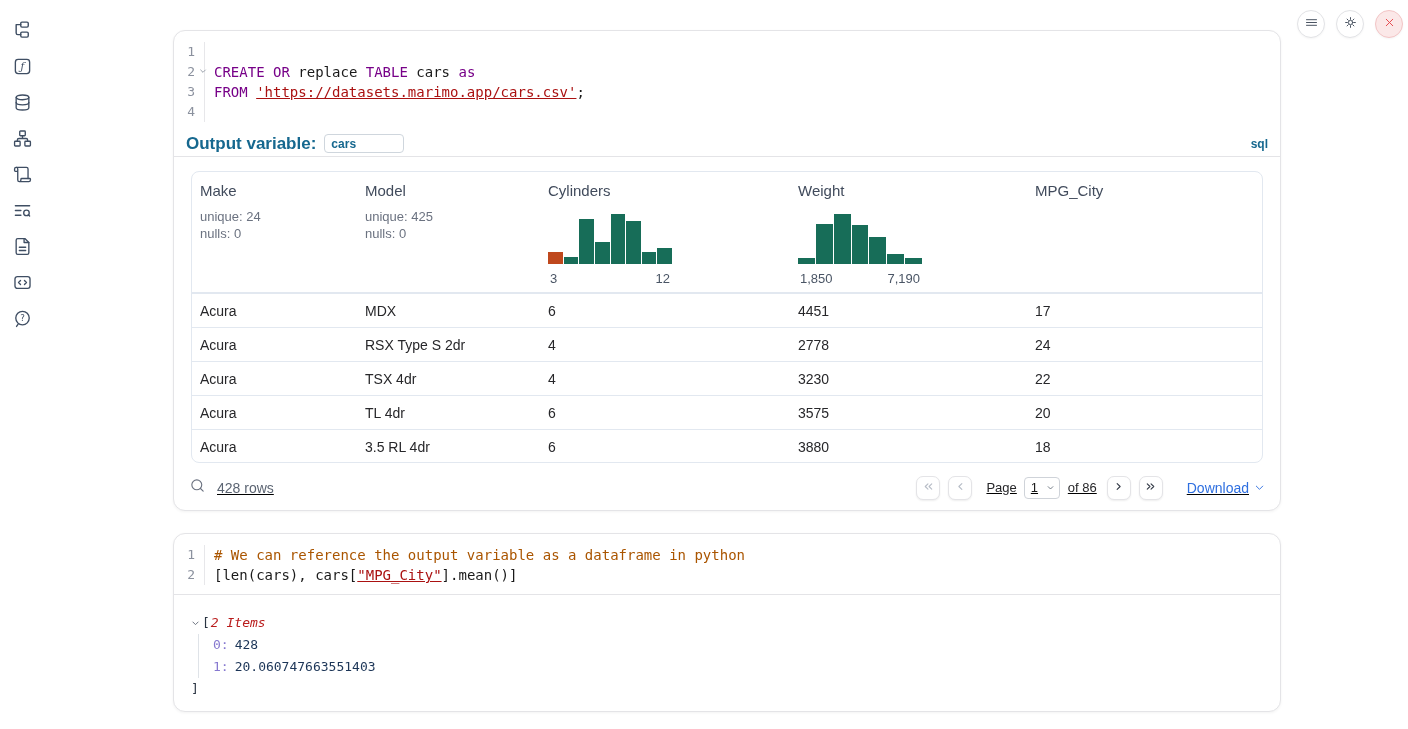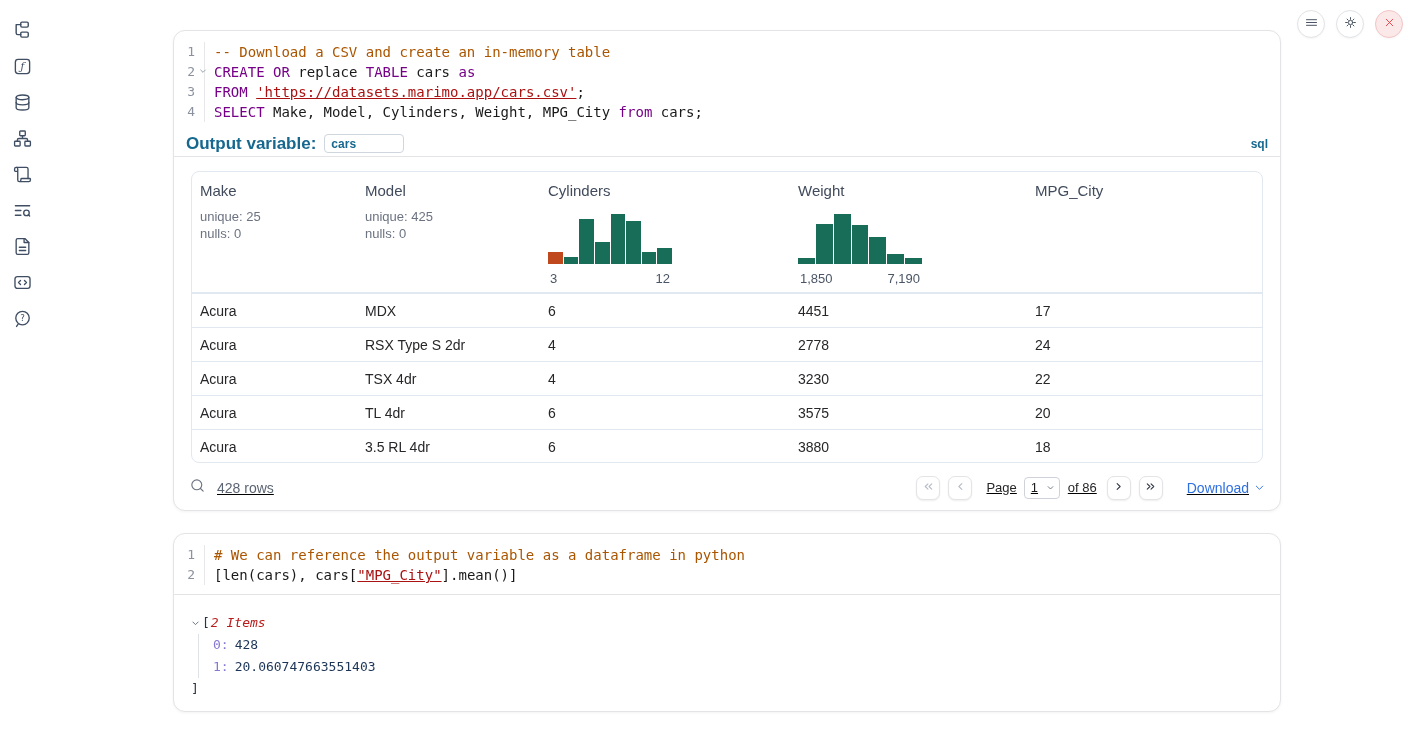--- a/index.html
+++ b/index.html
@@ -183,50 +183,48 @@
     <span><svg width="13" height="13" viewBox="0 0 24 24">
           <path d="M6 6l12 12M18 6L6 18"></path>
         </svg></span>
   </div>
 </div>
 
 <div class="card" id="cell-sql">
   <div class="code" id="sql-code">
       <div class="code-line">
         <span class="gutter">1</span>
-        <span class="code-text"><span class="tok-comment">-- Download a CSV and create an in-memory table</span></span>
       </div>
       <div class="code-line">
         <span class="gutter">2<span class="fold"><svg width="8" height="8" viewBox="0 0 24 24">
               <path d="M5 9l7 7 7-7" fill="none" stroke="#9aa1ab" stroke-width="3" stroke-linecap="round"></path>
             </svg></span></span>
         <span class="code-text"><span class="tok-kw">CREATE</span><span> </span><span class="tok-kw">OR</span><span> replace </span><span class="tok-kw">TABLE</span><span> cars </span><span class="tok-kw">as</span></span>
       </div>
       <div class="code-line">
         <span class="gutter">3</span>
         <span class="code-text"><span class="tok-kw">FROM</span><span> </span><span class="tok-str">'https://datasets.marimo.app/cars.csv'</span><span>;</span></span>
       </div>
       <div class="code-line">
         <span class="gutter">4</span>
-        <span class="code-text"><span class="tok-kw">SELECT</span><span> Make, Model, Cylinders, Weight, MPG_City </span><span class="tok-kw">from</span><span> cars;</span></span>
       </div>
     </div>
 
   <div class="outvar-bar">
     <span class="outvar-label">Output variable:</span>
     <input class="outvar-input" value="cars" style="">
     <span class="lang-badge">sql</span>
   </div>
 
   <div class="tbl">
     <div class="thead">
       <div class="th">
         <div class="th-title">Make</div>
         <div class="th-meta">
-          <div>unique: 25</div>
+          <div>unique: 24</div>
           <div>nulls: 0</div>
         </div>
       </div>
       <div class="th">
         <div class="th-title">Model</div>
         <div class="th-meta">
           <div>unique: 425</div>
           <div>nulls: 0</div>
         </div>
       </div>

